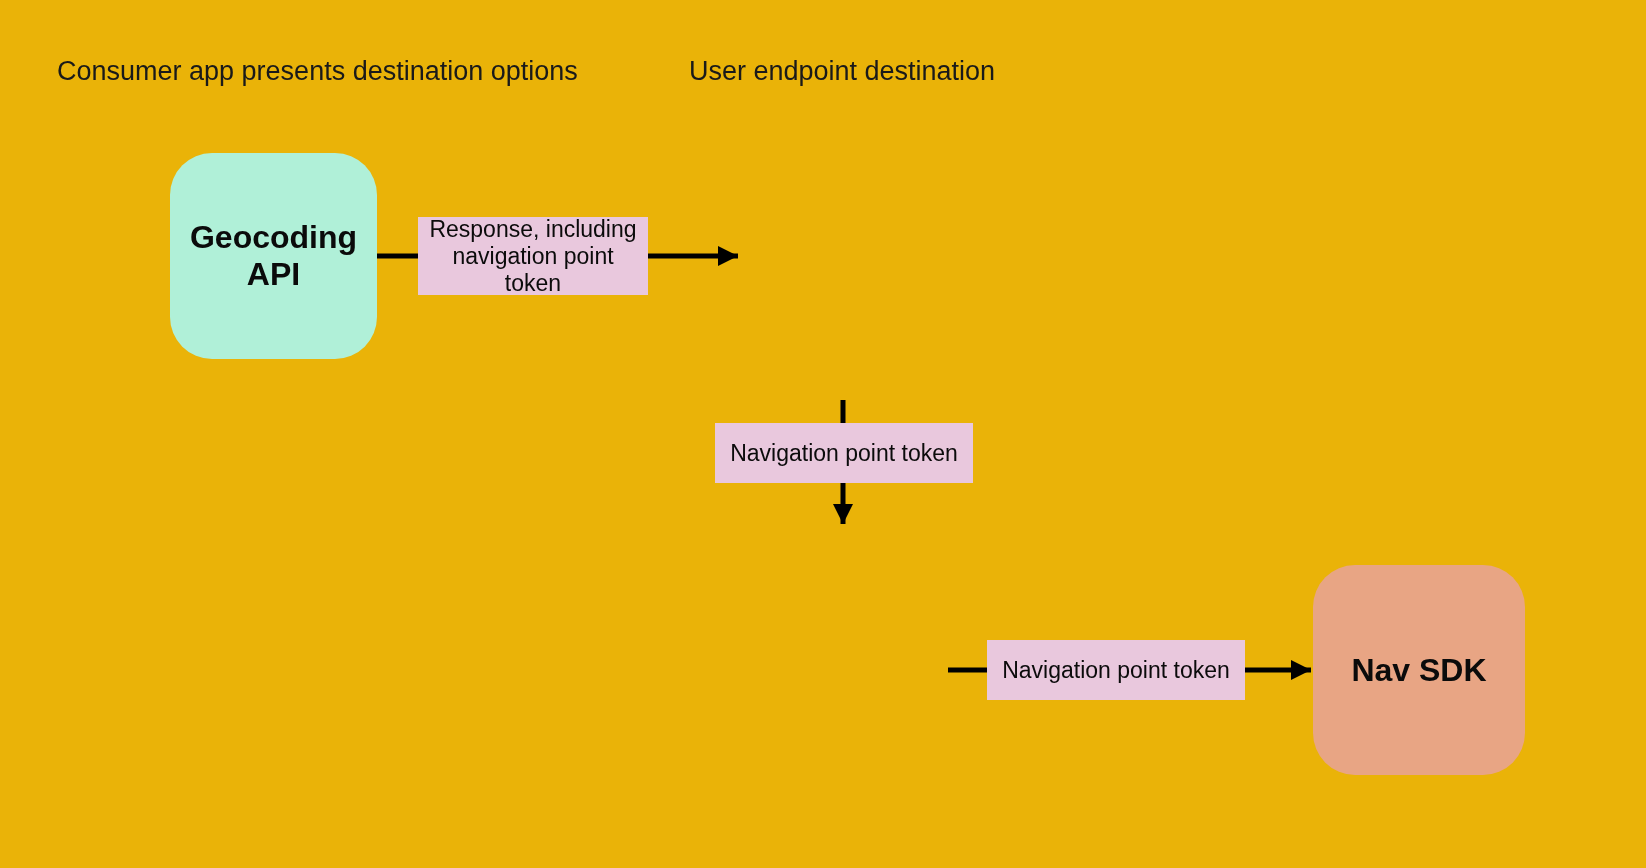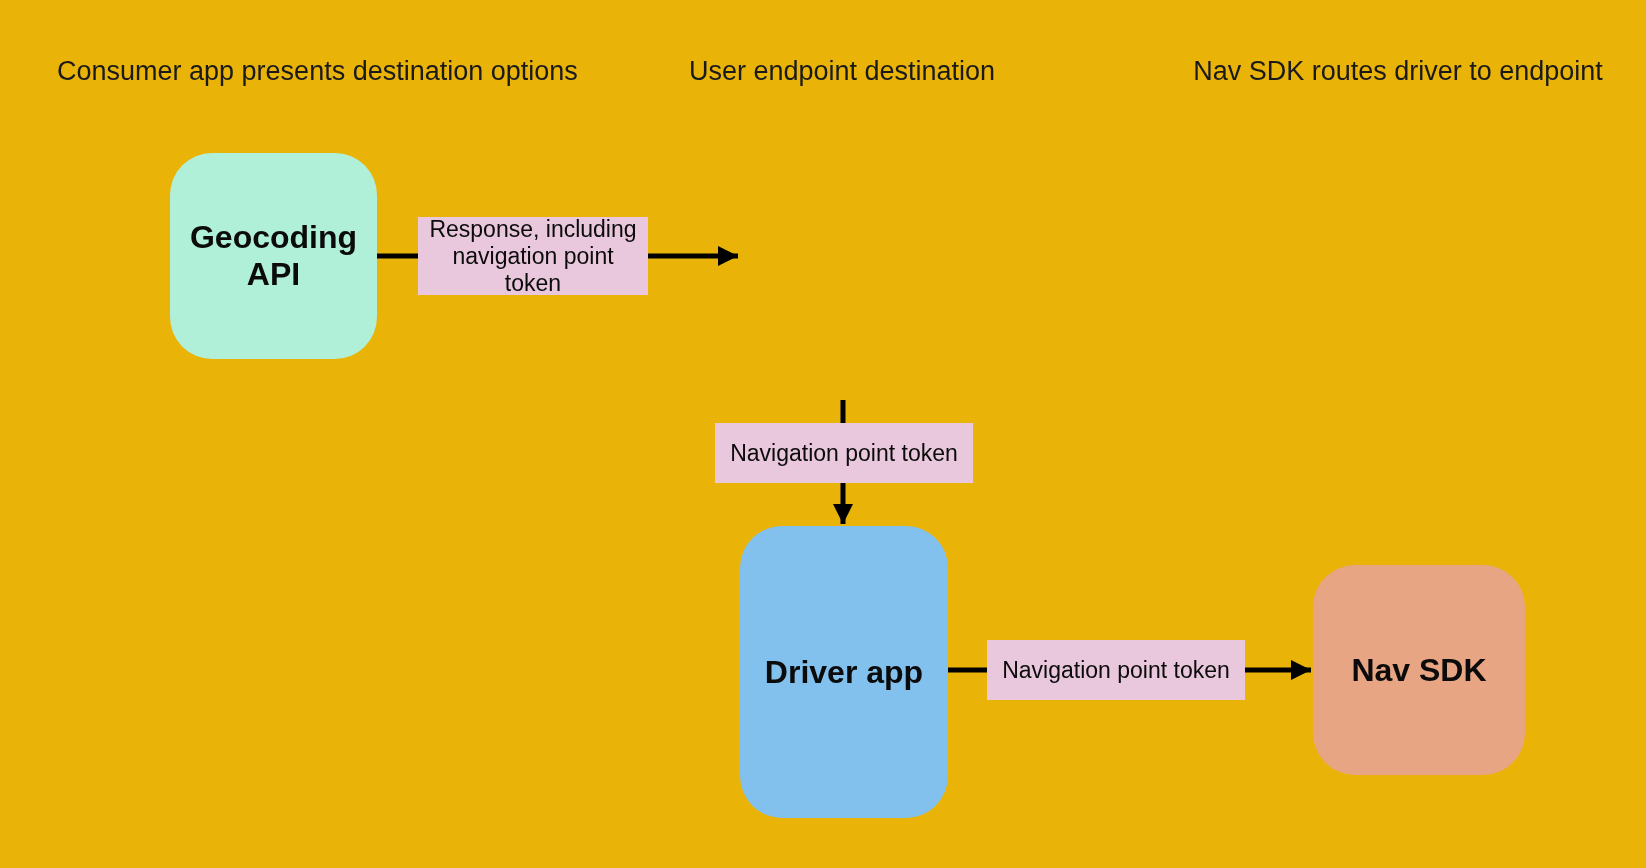--- a/index.html
+++ b/index.html
@@ -74,37 +74,35 @@
     stroke-width: 5;
   }
 </style>
 </head>
 <body>
 
 <div class="canvas">
 
   <div class="stage-title t1">Consumer app presents destination options</div>
   <div class="stage-title t2">User endpoint destination</div>
-  <div class="stage-title t3">Nav SDK routes driver to endpoint</div>
 
   <svg class="arrows" width="1646" height="868">
     <defs>
       <marker id="arrowhead" viewBox="0 0 10 10" refX="10" refY="5" markerUnits="userSpaceOnUse" markerWidth="22" markerHeight="20" orient="auto">
         <path d="M0,0 L10,5 L0,10 Z" fill="#000000"></path>
       </marker>
     </defs>
     <line class="arrow-line" x1="377" y1="256" x2="738" y2="256" marker-end="url(#arrowhead)"></line>
     <line class="arrow-line" x1="843" y1="400" x2="843" y2="524" marker-end="url(#arrowhead)"></line>
     <line class="arrow-line" x1="948" y1="670" x2="1311" y2="670" marker-end="url(#arrowhead)"></line>
   </svg>
 
   <div class="node geocoding">Geocoding API</div>
 
 
-  <div class="node driver">Driver app</div>
 
   <div class="node navsdk">Nav SDK</div>
 
   <div class="edge-label response">Response, including navigation point token</div>
 
   <div class="edge-label token-v">Navigation point token</div>
 
   <div class="edge-label token-h">Navigation point token</div>
 
 </div>

